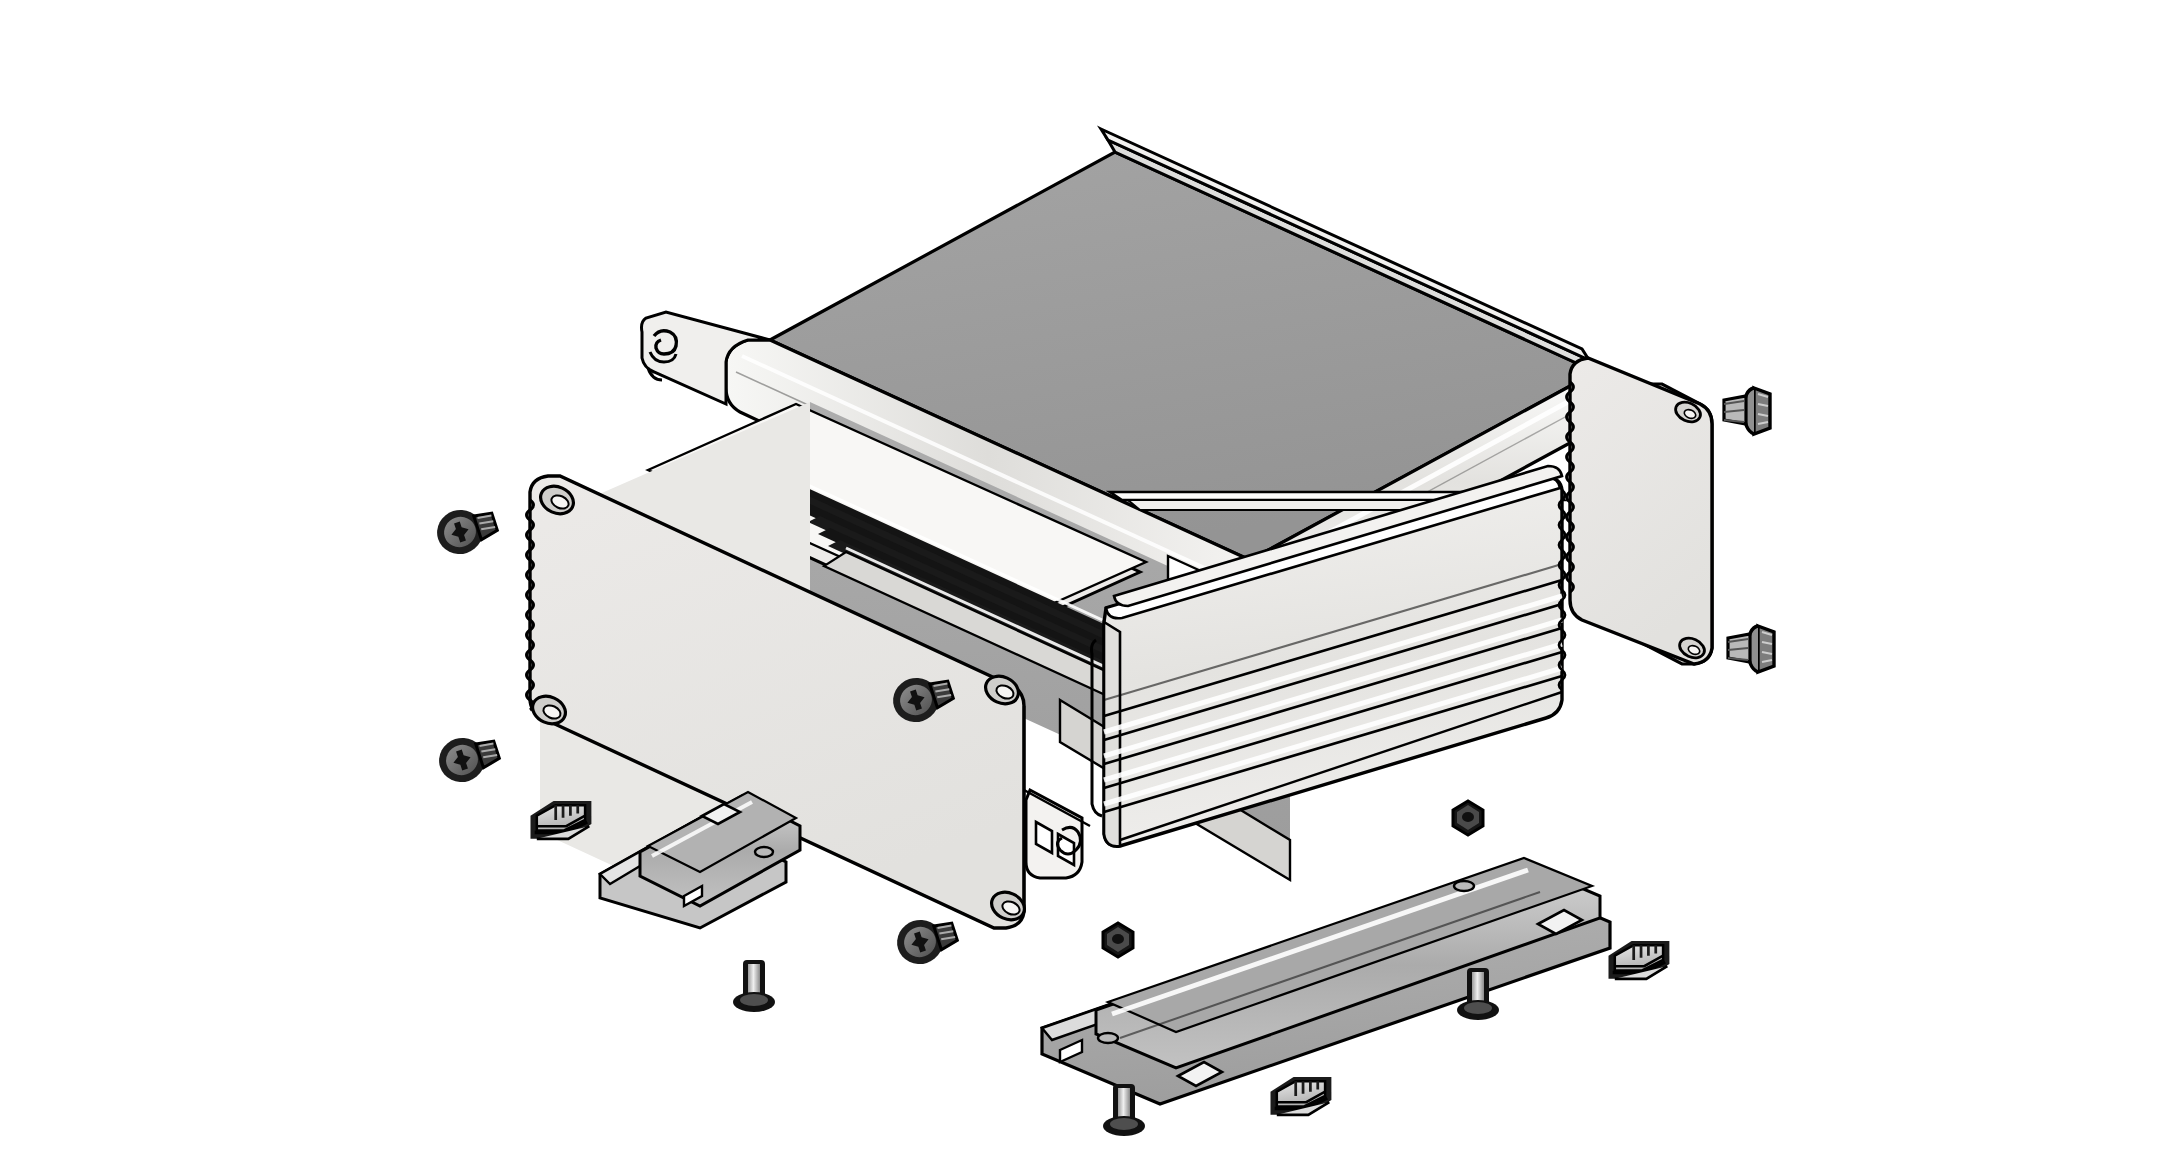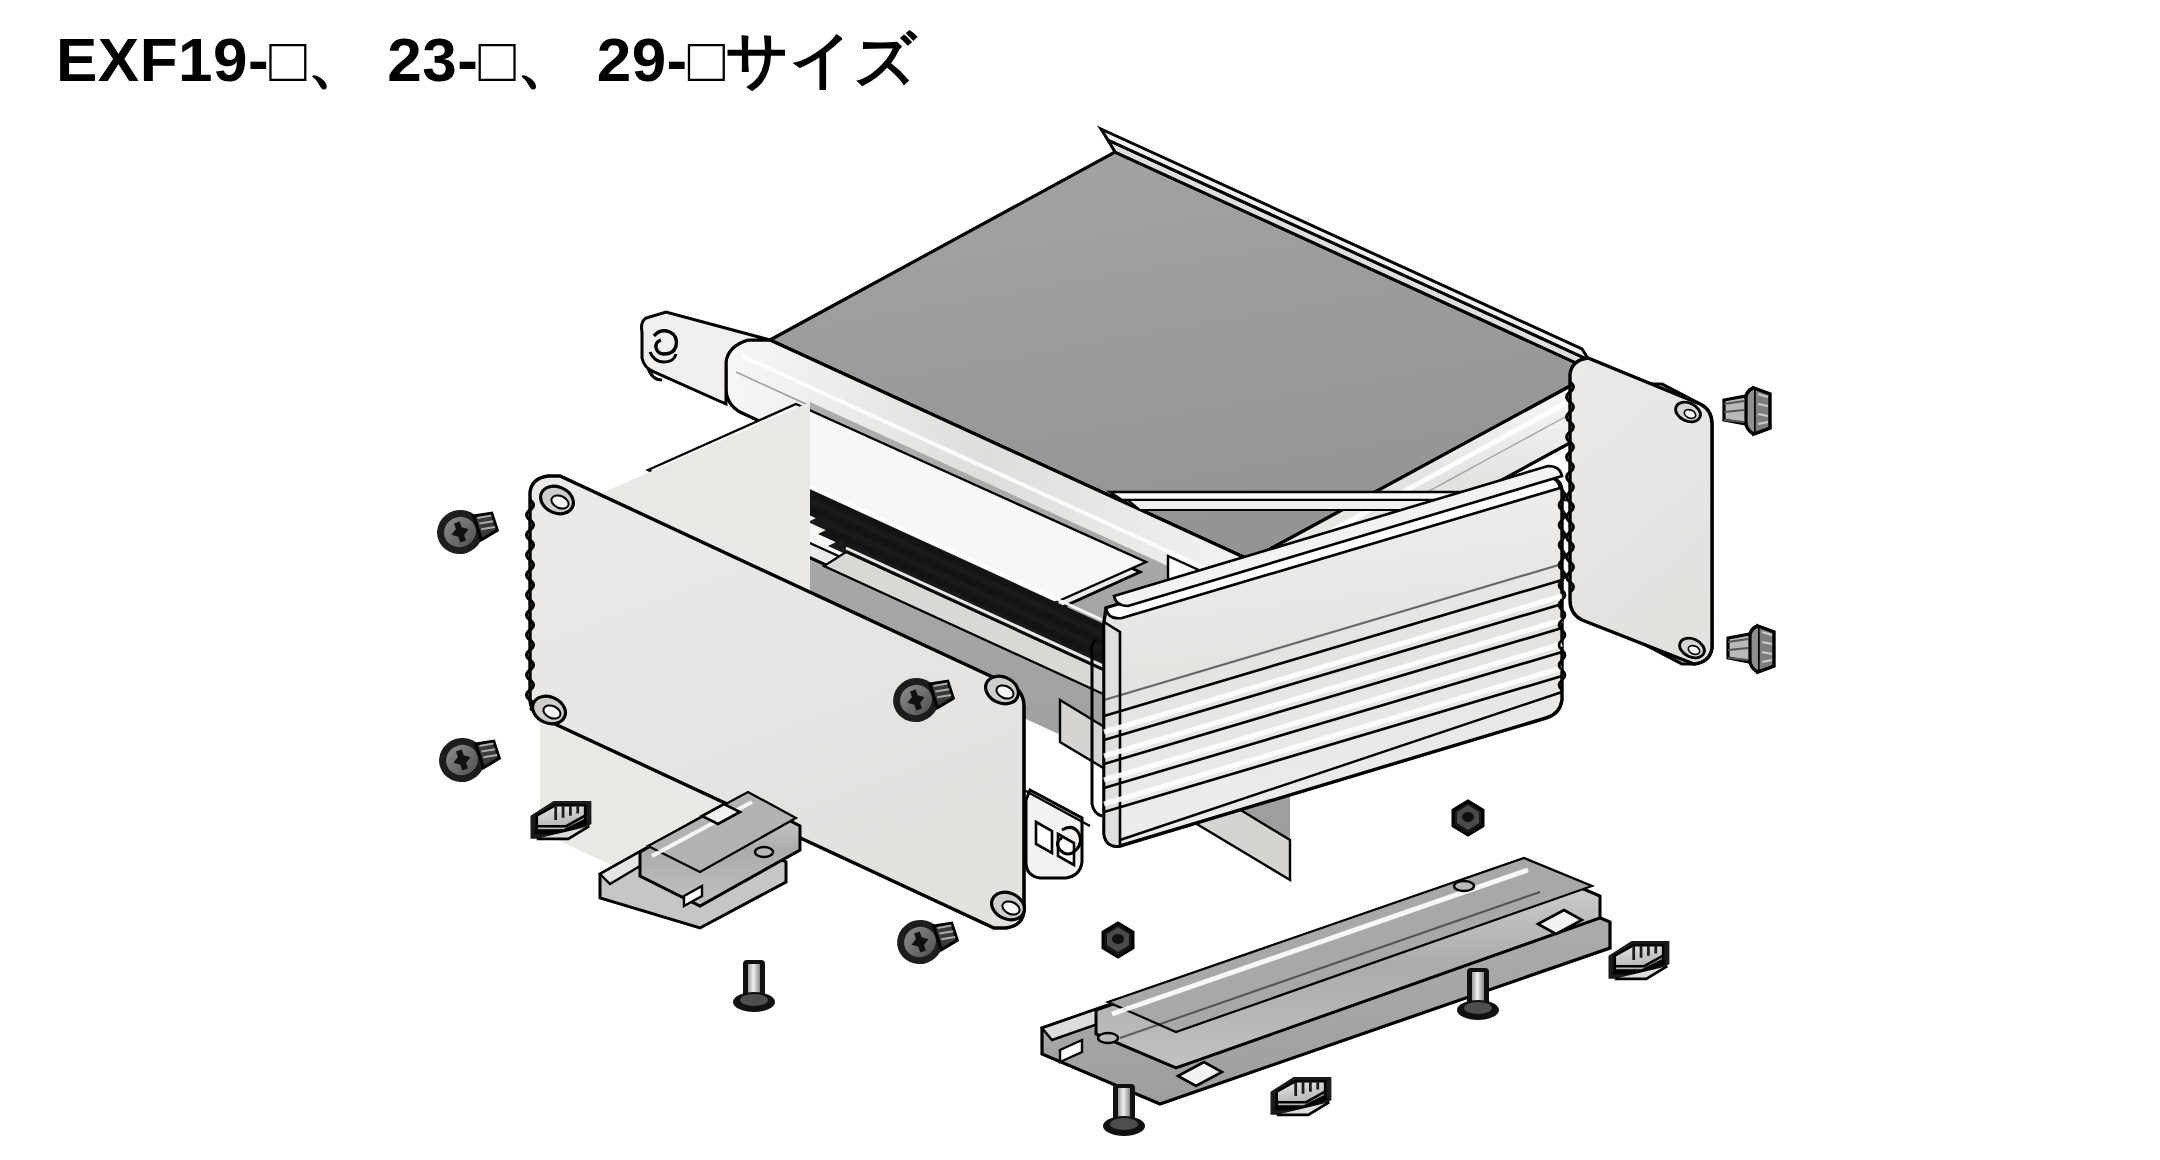--- a/index.html
+++ b/index.html
@@ -37,21 +37,20 @@
     width: 2160px;
     height: 1160px;
   }
   svg { display: block; }
 </style>
 </head>
 <body>
 
 <div id="page" style="background: rgb(255, 255, 255);">
 
-  <div id="title" style="color: rgb(0, 0, 0);">EXF19-□、 23-□、 29-□サイズ</div>
 
   <div id="figure">
     <svg width="2160" height="1160" viewBox="0 0 2160 1160" xmlns="http://www.w3.org/2000/svg">
       <defs>
         <linearGradient id="gTopFace" x1="0" y1="0" x2="0.35" y2="1">
           <stop offset="0" stop-color="#a4a4a4"></stop>
           <stop offset="1" stop-color="#949494"></stop>
         </linearGradient>
         <linearGradient id="gFrontLip" x1="0" y1="0" x2="0" y2="1">
           <stop offset="0" stop-color="#fbfbfa"></stop>

